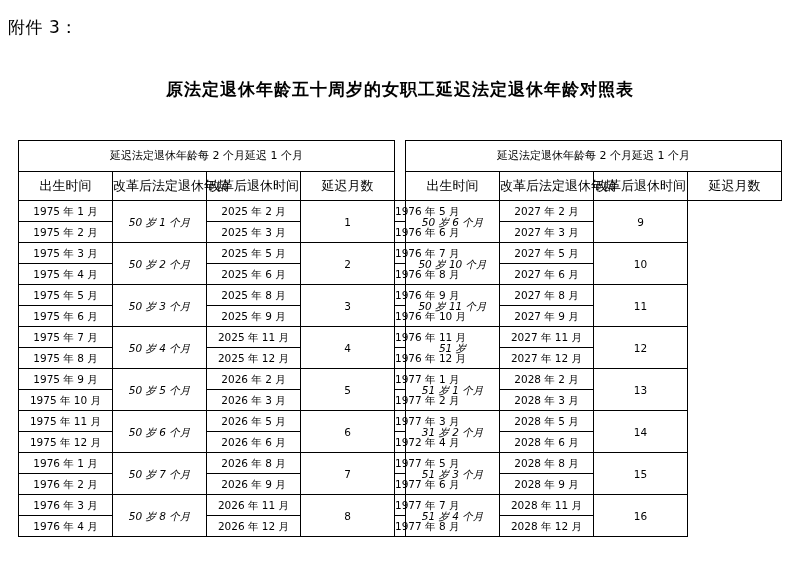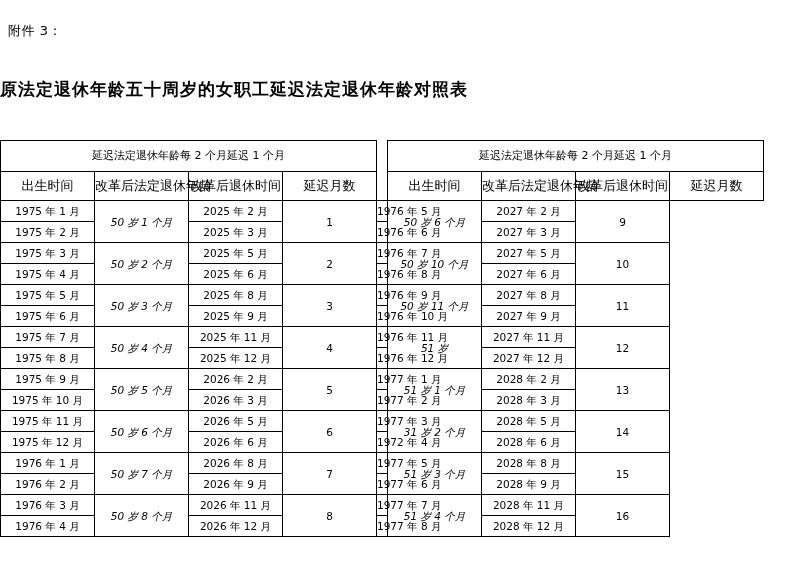--- a/index.html
+++ b/index.html
@@ -11,39 +11,39 @@
     height: 562px;
     background: #ffffff;
     font-family: "DejaVu Serif", "Liberation Serif", serif;
     color: #000000;
     position: relative;
     overflow: hidden;
   }
   .attachment-label {
     position: absolute;
     left: 8px;
-    top: 22px;
-    font-size: 13px;
+    top: 16px;
+    font-size: 17px;
     font-family: "DejaVu Sans", "Liberation Sans", sans-serif;
     letter-spacing: 0.5px;
   }
   .doc-title {
     position: absolute;
     left: 0;
     right: 0;
     top: 78px;
-    text-align: left;
+    text-align: center;
     font-size: 17px;
     font-weight: bold;
     font-family: "DejaVu Sans", "Liberation Sans", sans-serif;
     letter-spacing: 1px;
   }
   .table-wrap {
     position: absolute;
-    left: 0;
+    left: 18px;
     top: 140px;
     width: 764px;
   }
   table.sched {
     border-collapse: collapse;
     width: 100%;
     table-layout: fixed;
   }
   table.sched td, table.sched th {
     border: 1px solid #000000;

